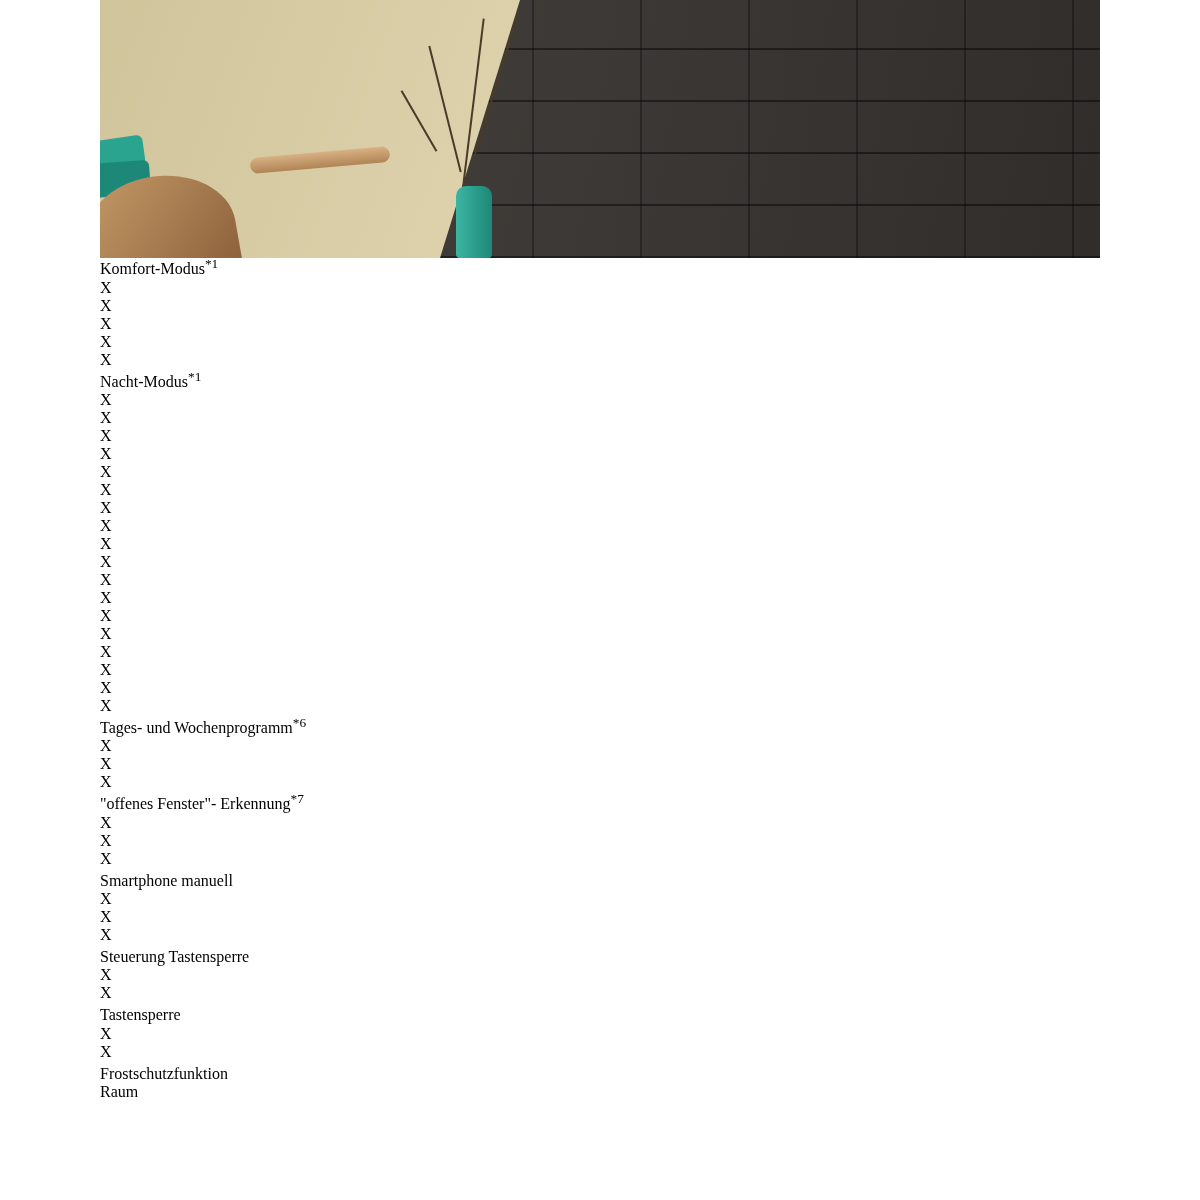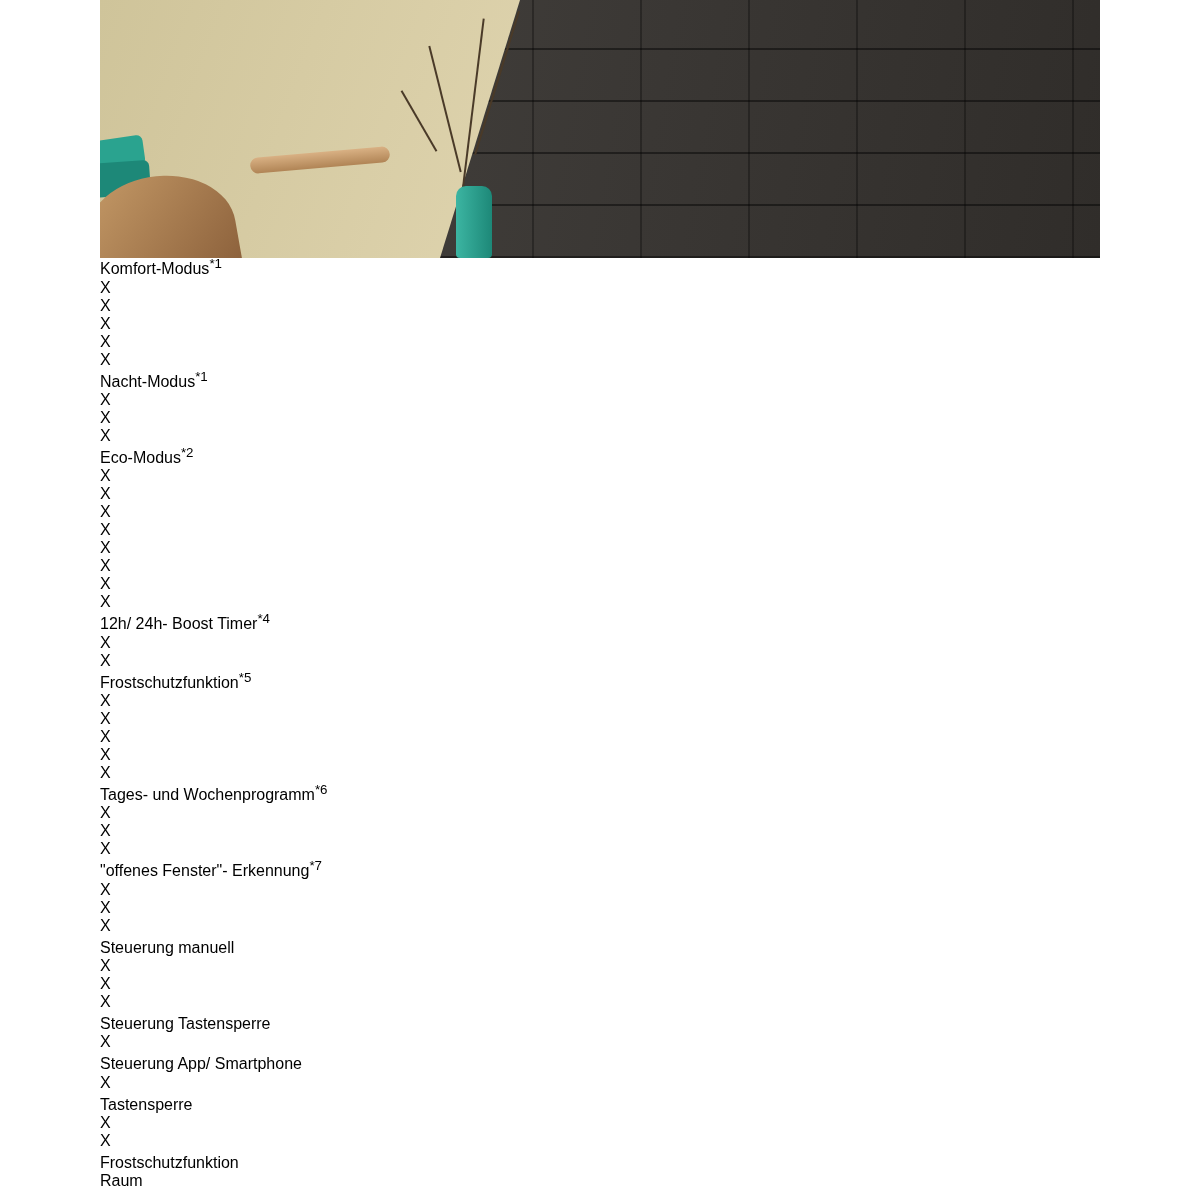--- a/index.html
+++ b/index.html
@@ -1,18 +1,18 @@
 <!DOCTYPE html>
 <html lang="de"><head>
 <meta charset="utf-8">
 <style>
   html,body{margin:0;padding:0;}
   body{width:1200px;height:1200px;background:#ffffff;position:relative;
        font-family:"Liberation Sans","DejaVu Sans",sans-serif;overflow:hidden;}
-  .page{position:absolute;left:100px;top:0;width:1000px;height:1196px;}
+  .page{position:absolute;left:100px;top:0;width:1000px;height:1196px;font-family:Liberation Serif, serif;}
 
   
   .header{position:absolute;left:0;top:0;width:1000px;height:258px;overflow:hidden;background:#37342f;}
   .tiles{position:absolute;inset:0;
     background-image:
       repeating-linear-gradient(0deg, rgba(0,0,0,.45) 0 2px, transparent 2px 52px),
       repeating-linear-gradient(90deg, rgba(0,0,0,.30) 0 2px, transparent 2px 108px),
       linear-gradient(100deg,#474440 0%,#3a3734 55%,#302d2a 100%);}
   .beige{position:absolute;inset:0;
     background:linear-gradient(110deg,#cfc49a 0%,#ddd2ac 42%,#c9ba8c 100%);
@@ -257,50 +257,47 @@
           <div class="flabel"><span>Nacht-Modus</span><sup>*1</sup></div>
           <div class="fcell"></div>
           <div class="fcell"></div>
           <div class="fcell"></div>
           <div class="fcell">X</div>
           <div class="fcell"></div>
           <div class="fcell">X</div>
           <div class="fcell">X</div>
         </div>
       <div class="frow">
-          <div class="flabel"><span>Eco-Modus</span><sup>*2</sup></div>
-          <div class="fcell"></div>
-          <div class="fcell"></div>
-          <div class="fcell">X</div>
-          <div class="fcell">X</div>
-          <div class="fcell"></div>
-          <div class="fcell"></div>
-          <div class="fcell">X</div>
-        </div>
-      <div class="frow">
-          <div class="fcell"></div>
-          <div class="fcell"></div>
-          <div class="fcell">X</div>
-          <div class="fcell">X</div>
-          <div class="fcell">X</div>
-          <div class="fcell">X</div>
-          <div class="fcell">X</div>
-        </div>
-      <div class="frow">
-          <div class="flabel"><span>12h/ 24h- Boost Timer</span><sup>*4</sup></div>
-          <div class="fcell"></div>
-          <div class="fcell"></div>
-          <div class="fcell">X</div>
-          <div class="fcell"></div>
-          <div class="fcell">X</div>
-          <div class="fcell"></div>
-          <div class="fcell"></div>
-        </div>
-      <div class="frow">
-          <div class="flabel"><span>Frostschutzfunktion</span><sup>*5</sup></div>
+          <div class="fcell"></div>
+          <div class="fcell"></div>
+          <div class="fcell">X</div>
+          <div class="fcell">X</div>
+          <div class="fcell"></div>
+          <div class="fcell"></div>
+          <div class="fcell">X</div>
+        </div>
+      <div class="frow">
+          <div class="fcell"></div>
+          <div class="fcell"></div>
+          <div class="fcell">X</div>
+          <div class="fcell">X</div>
+          <div class="fcell">X</div>
+          <div class="fcell">X</div>
+          <div class="fcell">X</div>
+        </div>
+      <div class="frow">
+          <div class="fcell"></div>
+          <div class="fcell"></div>
+          <div class="fcell">X</div>
+          <div class="fcell"></div>
+          <div class="fcell">X</div>
+          <div class="fcell"></div>
+          <div class="fcell"></div>
+        </div>
+      <div class="frow">
           <div class="fcell"></div>
           <div class="fcell"></div>
           <div class="fcell">X</div>
           <div class="fcell">X</div>
           <div class="fcell">X</div>
           <div class="fcell">X</div>
           <div class="fcell">X</div>
         </div>
       <div class="frow">
           <div class="flabel"><span>Tages- und Wochenprogramm</span><sup>*6</sup></div>
@@ -316,41 +313,40 @@
           <div class="flabel"><span>"offenes Fenster"- Erkennung</span><sup>*7</sup></div>
           <div class="fcell"></div>
           <div class="fcell"></div>
           <div class="fcell"></div>
           <div class="fcell">X</div>
           <div class="fcell"></div>
           <div class="fcell">X</div>
           <div class="fcell">X</div>
         </div>
       <div class="frow">
-          <div class="flabel"><span>Steuerung manuell</span><sup></sup></div>
+          <div class="flabel"><span>Smartphone manuell</span><sup></sup></div>
           <div class="fcell"></div>
           <div class="fcell"></div>
           <div class="fcell">X</div>
           <div class="fcell"></div>
           <div class="fcell">X</div>
           <div class="fcell">X</div>
           <div class="fcell"></div>
         </div>
       <div class="frow">
           <div class="flabel"><span>Steuerung Tastensperre</span><sup></sup></div>
           <div class="fcell"></div>
           <div class="fcell"></div>
           <div class="fcell"></div>
           <div class="fcell">X</div>
           <div class="fcell"></div>
           <div class="fcell"></div>
           <div class="fcell"></div>
         </div>
       <div class="frow">
-          <div class="flabel"><span>Steuerung App/ Smartphone</span><sup></sup></div>
           <div class="fcell"></div>
           <div class="fcell"></div>
           <div class="fcell"></div>
           <div class="fcell"></div>
           <div class="fcell"></div>
           <div class="fcell"></div>
           <div class="fcell">X</div>
         </div>
       <div class="frow">
           <div class="flabel"><span>Tastensperre</span><sup></sup></div>

